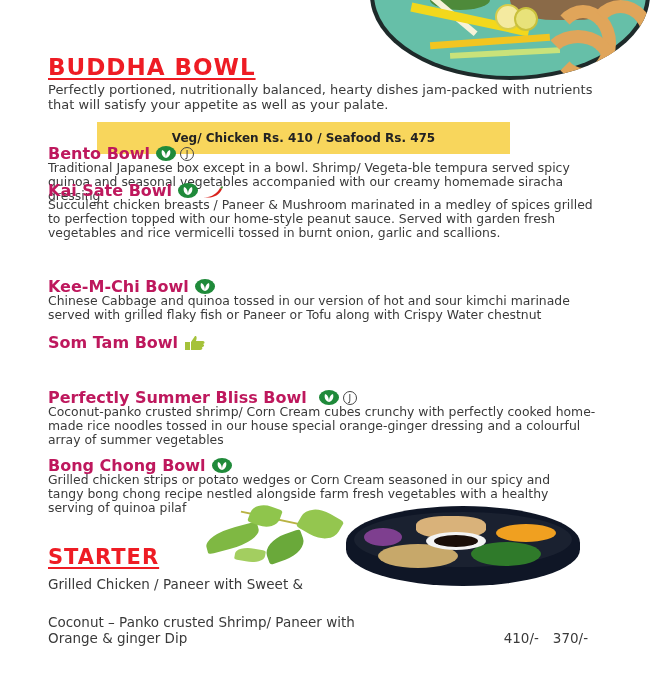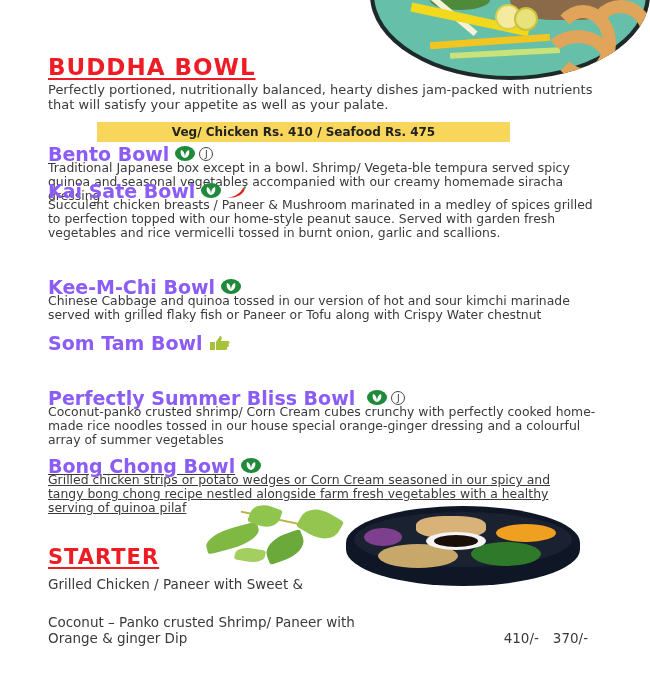--- a/index.html
+++ b/index.html
@@ -22,26 +22,26 @@
   .bowl-top .s2 { left: 215px; top: 90px; width: 45px; height: 55px; }
   .bowl-top .s3 { left: 170px; top: 120px; width: 50px; height: 40px; }
   .bowl-top .greens { position: absolute; left: 60px; top: 80px; width: 60px; height: 20px; border-radius: 50%; background: #4e8a3a; }
 
   .section-title { position: absolute; left: 48px; font-family: "DejaVu Sans", sans-serif; font-weight: bold; color: #ee1c24;
                    text-decoration: underline; text-decoration-thickness: 2px; text-underline-offset: 3px; letter-spacing: 1px; margin: 0; }
   .title-buddha { top: 54px; font-size: 23px; }
   .title-starter { top: 545px; font-size: 21px; }
 
   .intro { position: absolute; left: 48px; top: 83px; width: 560px; font-size: 13px; line-height: 14.5px; margin: 0; color: #3a3a3a; }
-  .price-banner { position: absolute; left: 97px; top: 122px; width: 413px; height: 20px; background: #f8d65c;
+  .price-banner { position: absolute; left: 97px; top: 122px; width: 413px; height: 32px; background: #f8d65c;
                   font-size: 12px; font-weight: bold; color: #222; display: flex; align-items: center; justify-content: center; }
 
   .item { position: absolute; left: 48px; width: 560px; }
   .item-name-row { display: flex; align-items: center; height: 15px; }
-  .item-name { font-weight: bold; font-size: 19px; color: #8b5cf6; margin-right: 6px; }
+  .item-name { font-weight: bold; font-size: 16px; color: #be185d; margin-right: 6px; }
   .item-desc { font-size: 12.4px; line-height: 14.2px; margin: 0; color: #3a3a3a; }
 
   .veg-icon { width: 20px; height: 15px; border-radius: 50%; background: #1f8a3a; display: inline-flex; align-items: center; justify-content: center; margin-right: 4px; }
   .veg-icon svg { width: 12px; height: 10px; }
   .j-icon { width: 14px; height: 14px; border-radius: 50%; border: 1px solid #444; font-size: 9px; display: inline-flex; align-items: center; justify-content: center; color: #333; box-sizing: border-box; }
   .chili-icon { width: 22px; height: 14px; display: inline-block; }
   .thumb-icon { width: 22px; height: 16px; display: inline-block; }
 
   
   .herb { position: absolute; border-radius: 60% 10% 60% 10%; background: #7fb843; }
@@ -144,21 +144,21 @@
     <span class="veg-icon">
         <svg viewBox="0 0 12 10">
           <path d="M6 9 C2 8 1 4 2 1 C5 2 6 5 6 9 Z M6 9 C10 8 11 4 10 1 C7 2 6 5 6 9 Z" fill="#fff"></path>
         </svg>
       </span>
     <span class="j-icon">J</span>
   </div>
   <p class="item-desc">Coconut-panko crusted shrimp/ Corn Cream cubes crunchy with  perfectly cooked home-made rice noodles tossed in our house special orange-ginger dressing and a colourful array of summer vegetables</p>
 </div>
 
-<div class="item" style="top:458px;text-decoration:underline;">
+<div class="item" style="top:458px;">
   <div class="item-name-row">
     <span class="item-name">Bong Chong Bowl</span>
     <span class="veg-icon">
         <svg viewBox="0 0 12 10">
           <path d="M6 9 C2 8 1 4 2 1 C5 2 6 5 6 9 Z M6 9 C10 8 11 4 10 1 C7 2 6 5 6 9 Z" fill="#fff"></path>
         </svg>
       </span>
   </div>
   <p class="item-desc" style="width:520px;">Grilled chicken strips or potato wedges or Corn Cream seasoned in our spicy and tangy bong chong recipe nestled alongside farm fresh vegetables with a healthy serving of quinoa pilaf</p>
 </div>

